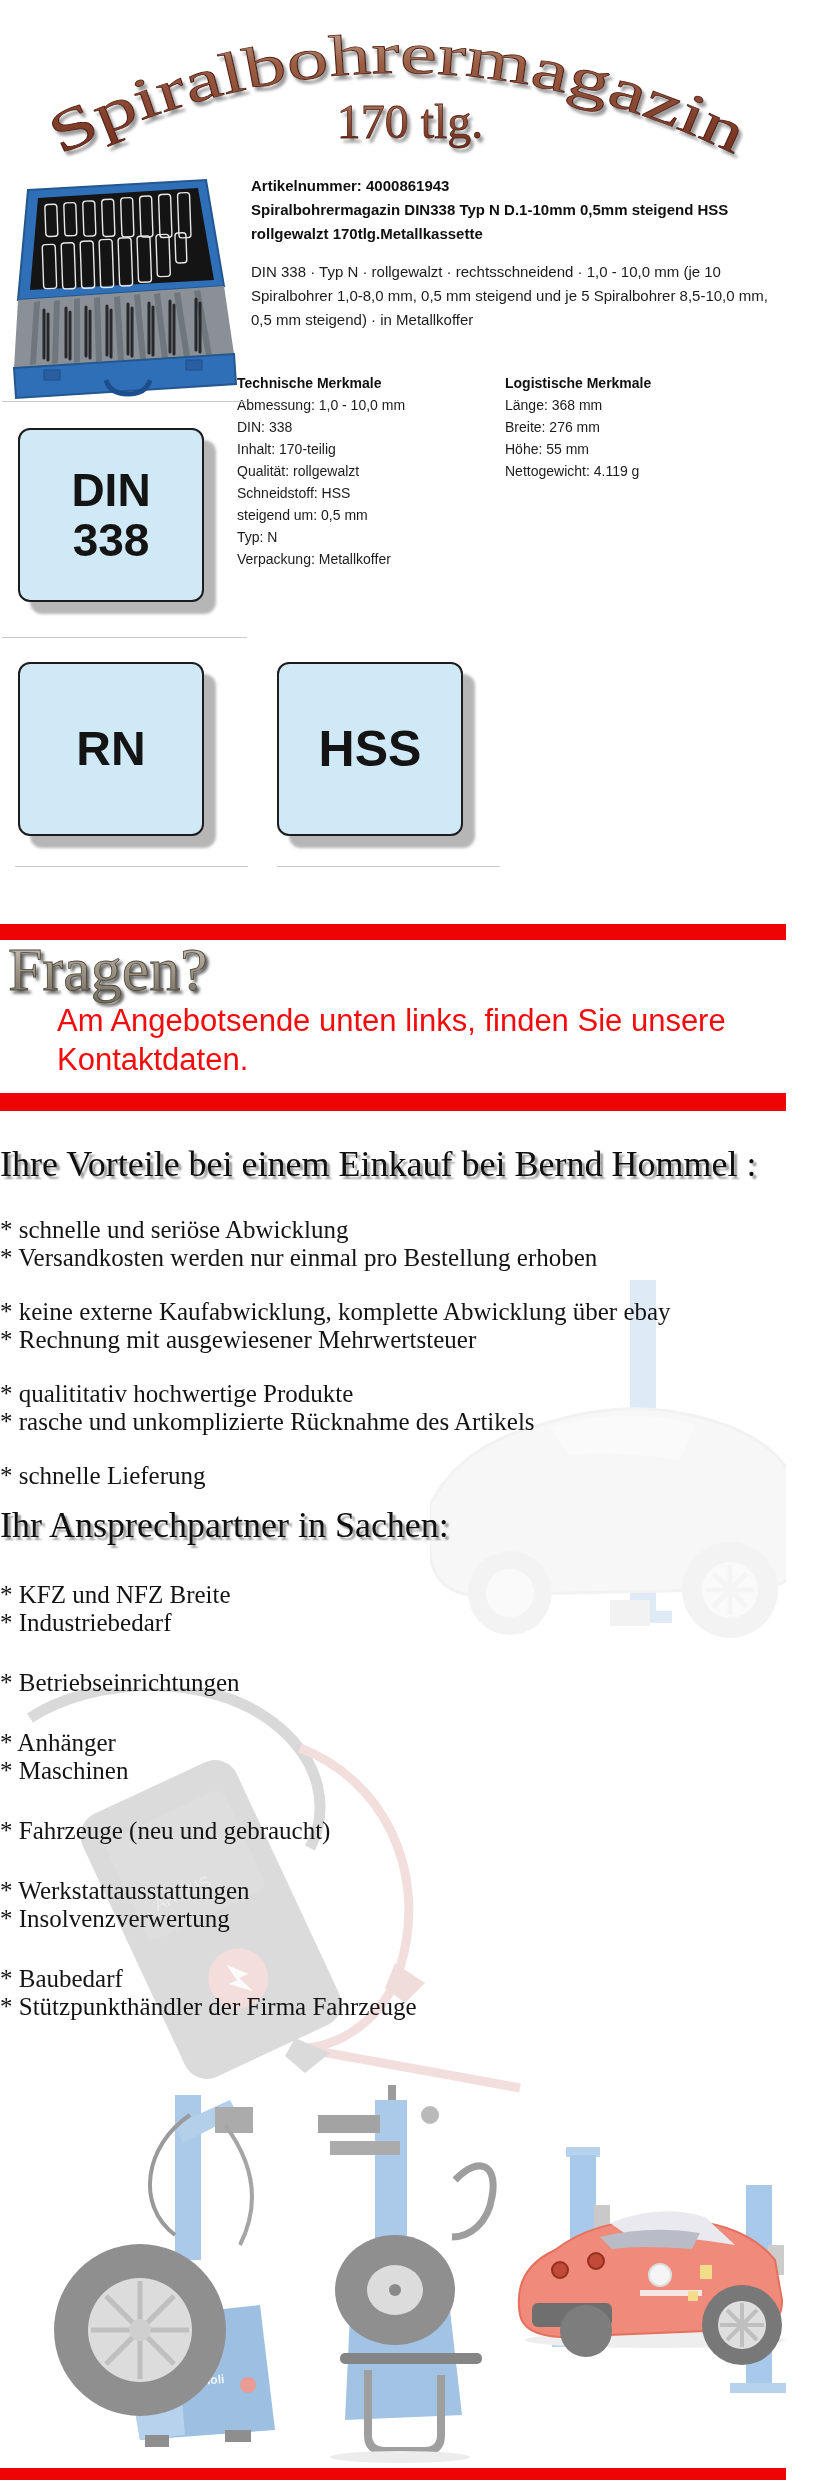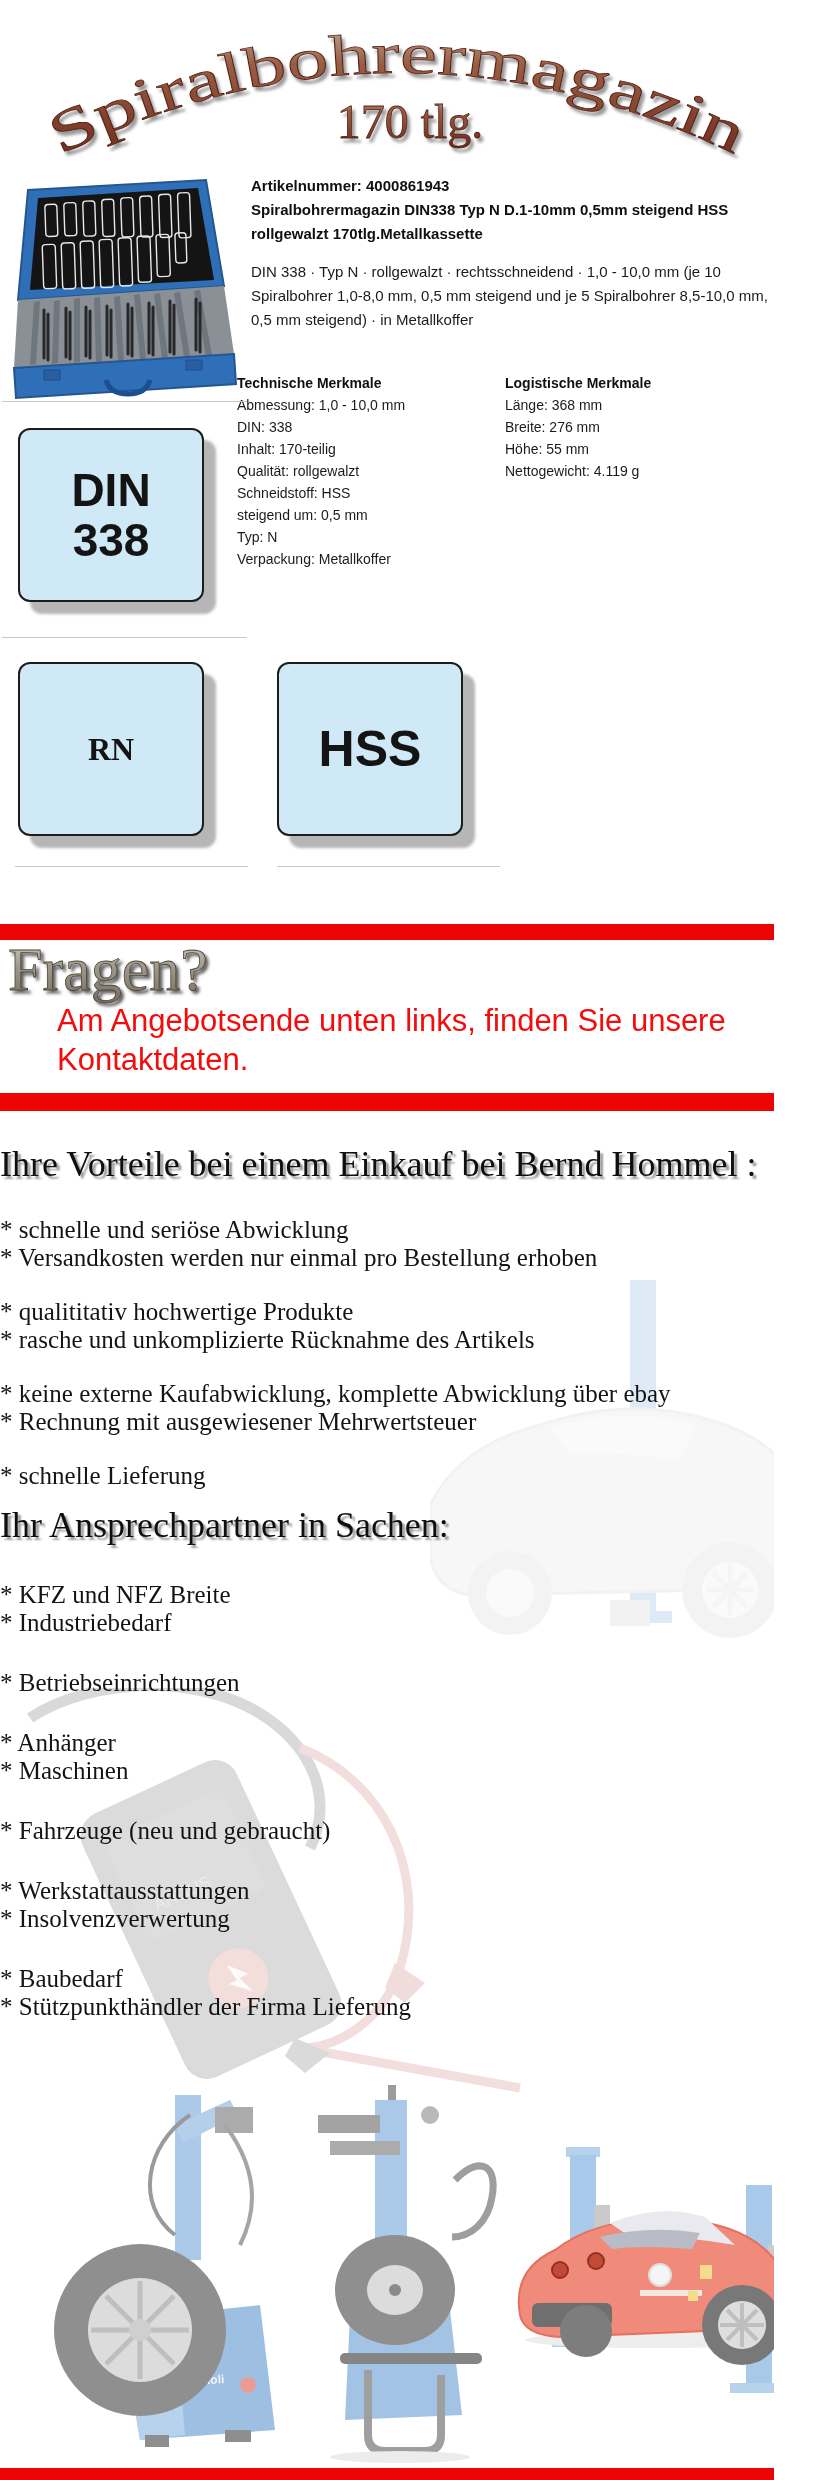--- a/index.html
+++ b/index.html
@@ -1,17 +1,17 @@
 <!DOCTYPE html>
 <html><head>
 <meta charset="utf-8">
 <style>
   html,body{margin:0;padding:0;background:#fff;}
   .page{position:relative;width:774px;height:2480px;background:#fff;overflow:hidden;
-        font-family:"Liberation Sans",sans-serif;color:#151515;}
+        font-family:"Liberation Sans",sans-serif;color:#151515;padding-left:12px;}
 
   
   .prod-head{position:absolute;left:251px;top:174px;width:545px;
              font:bold 15px/24px "Liberation Sans",sans-serif;color:#101010;}
   .prod-desc{position:absolute;left:251px;top:260px;width:525px;
              font:15px/24px "Liberation Sans",sans-serif;color:#1b1b1b;}
   .merk{position:absolute;top:372px;font:14px/22px "Liberation Sans",sans-serif;color:#1b1b1b;}
   .merk h3{margin:0;font:bold 14px/22px "Liberation Sans",sans-serif;color:#101010;}
   .merk p{margin:0;}
   #merk-tech{left:237px;width:250px;}
@@ -19,21 +19,21 @@
 
   
   .hr{position:absolute;height:1px;background:#c9c9c9;}
 
   
   .badge{position:absolute;width:182px;height:170px;background:#cfe9f6;border:2px solid #1c1c1c;
          border-radius:12px;box-shadow:12px 12px 3px #b6b6b6;display:flex;flex-direction:column;
          align-items:center;justify-content:center;font-family:"Liberation Sans",sans-serif;
          font-weight:bold;color:#141414;text-align:center;}
   #badge-din{left:18px;top:428px;font-size:46px;line-height:50px;}
-  #badge-rn{left:18px;top:662px;font-size:32px;line-height:54px;font-family:Liberation Serif, serif;}
+  #badge-rn{left:18px;top:662px;font-size:48px;line-height:54px;}
   #badge-hss{left:277px;top:662px;font-size:50px;line-height:54px;}
 
   
   .redbar{position:absolute;left:0;width:827px;background:#ee0404;}
   #redbar-top{top:924px;height:16px;}
   #redbar-mid{top:1093px;height:18px;}
   #redbar-bottom{top:2468px;height:12px;}
 
   .kontakt-text{position:absolute;left:57px;top:1001px;width:700px;
                 font:31px/39px "Liberation Sans",sans-serif;color:#f40b0b;}
@@ -237,26 +237,26 @@
   </svg>
 
   <div class="serif-section" id="sec-advantages">
     <h2 class="shadow-heading">Ihre Vorteile bei einem Einkauf bei Bernd Hommel :</h2>
     <div class="list">
         <div class="group">
           <p>* schnelle und seriöse Abwicklung</p>
           <p>* Versandkosten werden nur einmal pro Bestellung erhoben</p>
         </div>
         <div class="group">
+          <p>* keine externe Kaufabwicklung, komplette Abwicklung über ebay</p>
+          <p>* Rechnung mit ausgewiesener Mehrwertsteuer</p>
+        </div>
+        <div class="group">
           <p>* qualititativ hochwertige Produkte</p>
           <p>* rasche und unkomplizierte Rücknahme des Artikels</p>
-        </div>
-        <div class="group">
-          <p>* keine externe Kaufabwicklung, komplette Abwicklung über ebay</p>
-          <p>* Rechnung mit ausgewiesener Mehrwertsteuer</p>
         </div>
         <div class="group">
           <p>* schnelle Lieferung</p>
         </div>
       </div>
   </div>
 
   <div class="serif-section" id="sec-contact">
     <h2 class="shadow-heading">Ihr Ansprechpartner in Sachen:</h2>
     <div class="list">
@@ -273,21 +273,21 @@
         </div>
         <div class="group">
           <p>* Fahrzeuge (neu und gebraucht)</p>
         </div>
         <div class="group">
           <p>* Werkstattausstattungen</p>
           <p>* Insolvenzverwertung</p>
         </div>
         <div class="group">
           <p>* Baubedarf</p>
-          <p>* Stützpunkthändler der Firma Lieferung</p>
+          <p>* Stützpunkthändler der Firma Fahrzeuge</p>
         </div>
       </div>
   </div>
 
   <svg id="bottom-photos" width="827" height="383" viewBox="0 0 827 383">
 
     <g>
       <rect x="175" y="10" width="26" height="165" fill="#abc9e8"></rect>
       <polygon points="175,40 230,15 238,30 183,58" fill="#b3cfea"></polygon>
       <rect x="215" y="22" width="38" height="26" fill="#ababab"></rect>

